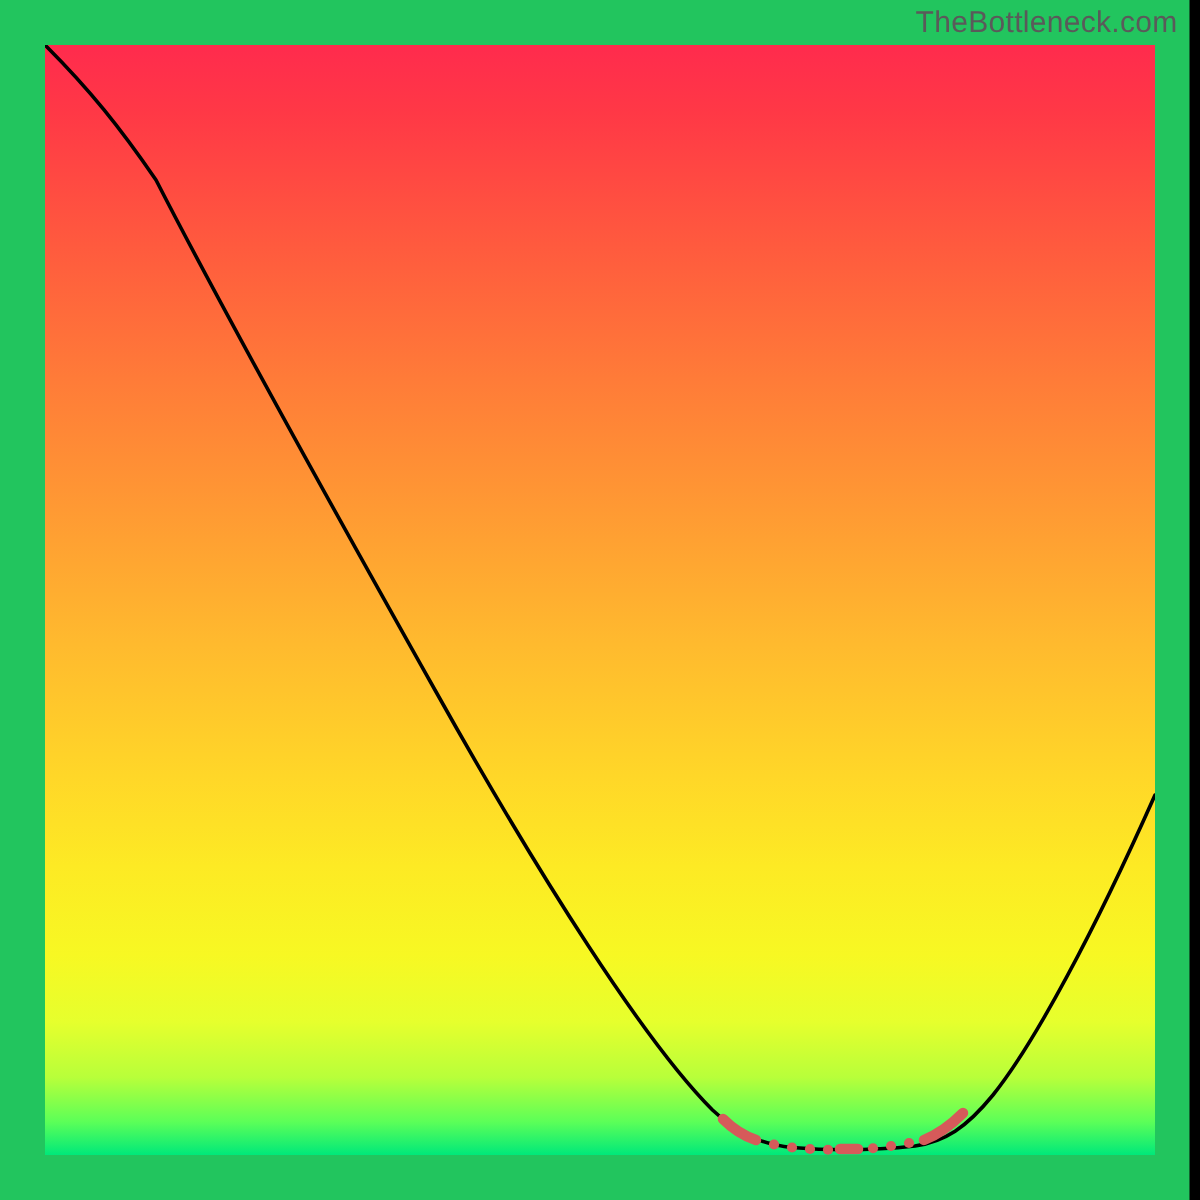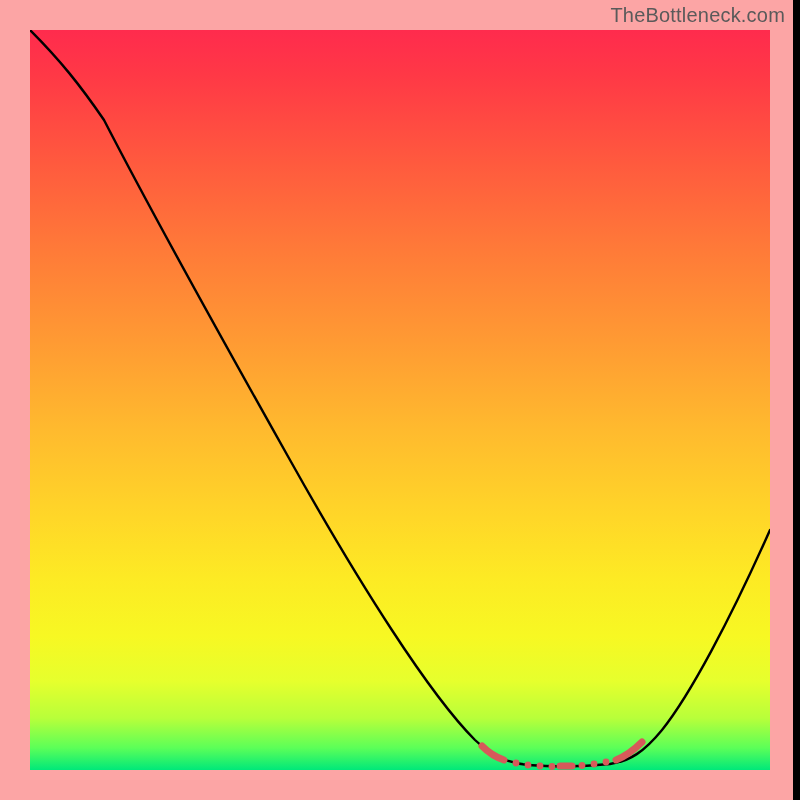--- a/index.html
+++ b/index.html
@@ -9,21 +9,21 @@
     height: 800px;
     background: #000;
     overflow: hidden;
   }
   .frame {
     position: absolute;
     left: 0;
     top: 0;
     width: 793px;
     height: 800px;
-    background: #fca5a5;
+    background: #22c55e;
   }
   .plot {
     position: absolute;
     left: 30px;
     top: 30px;
     width: 740px;
     height: 740px;
   }
   .gradient {
     position: absolute;

